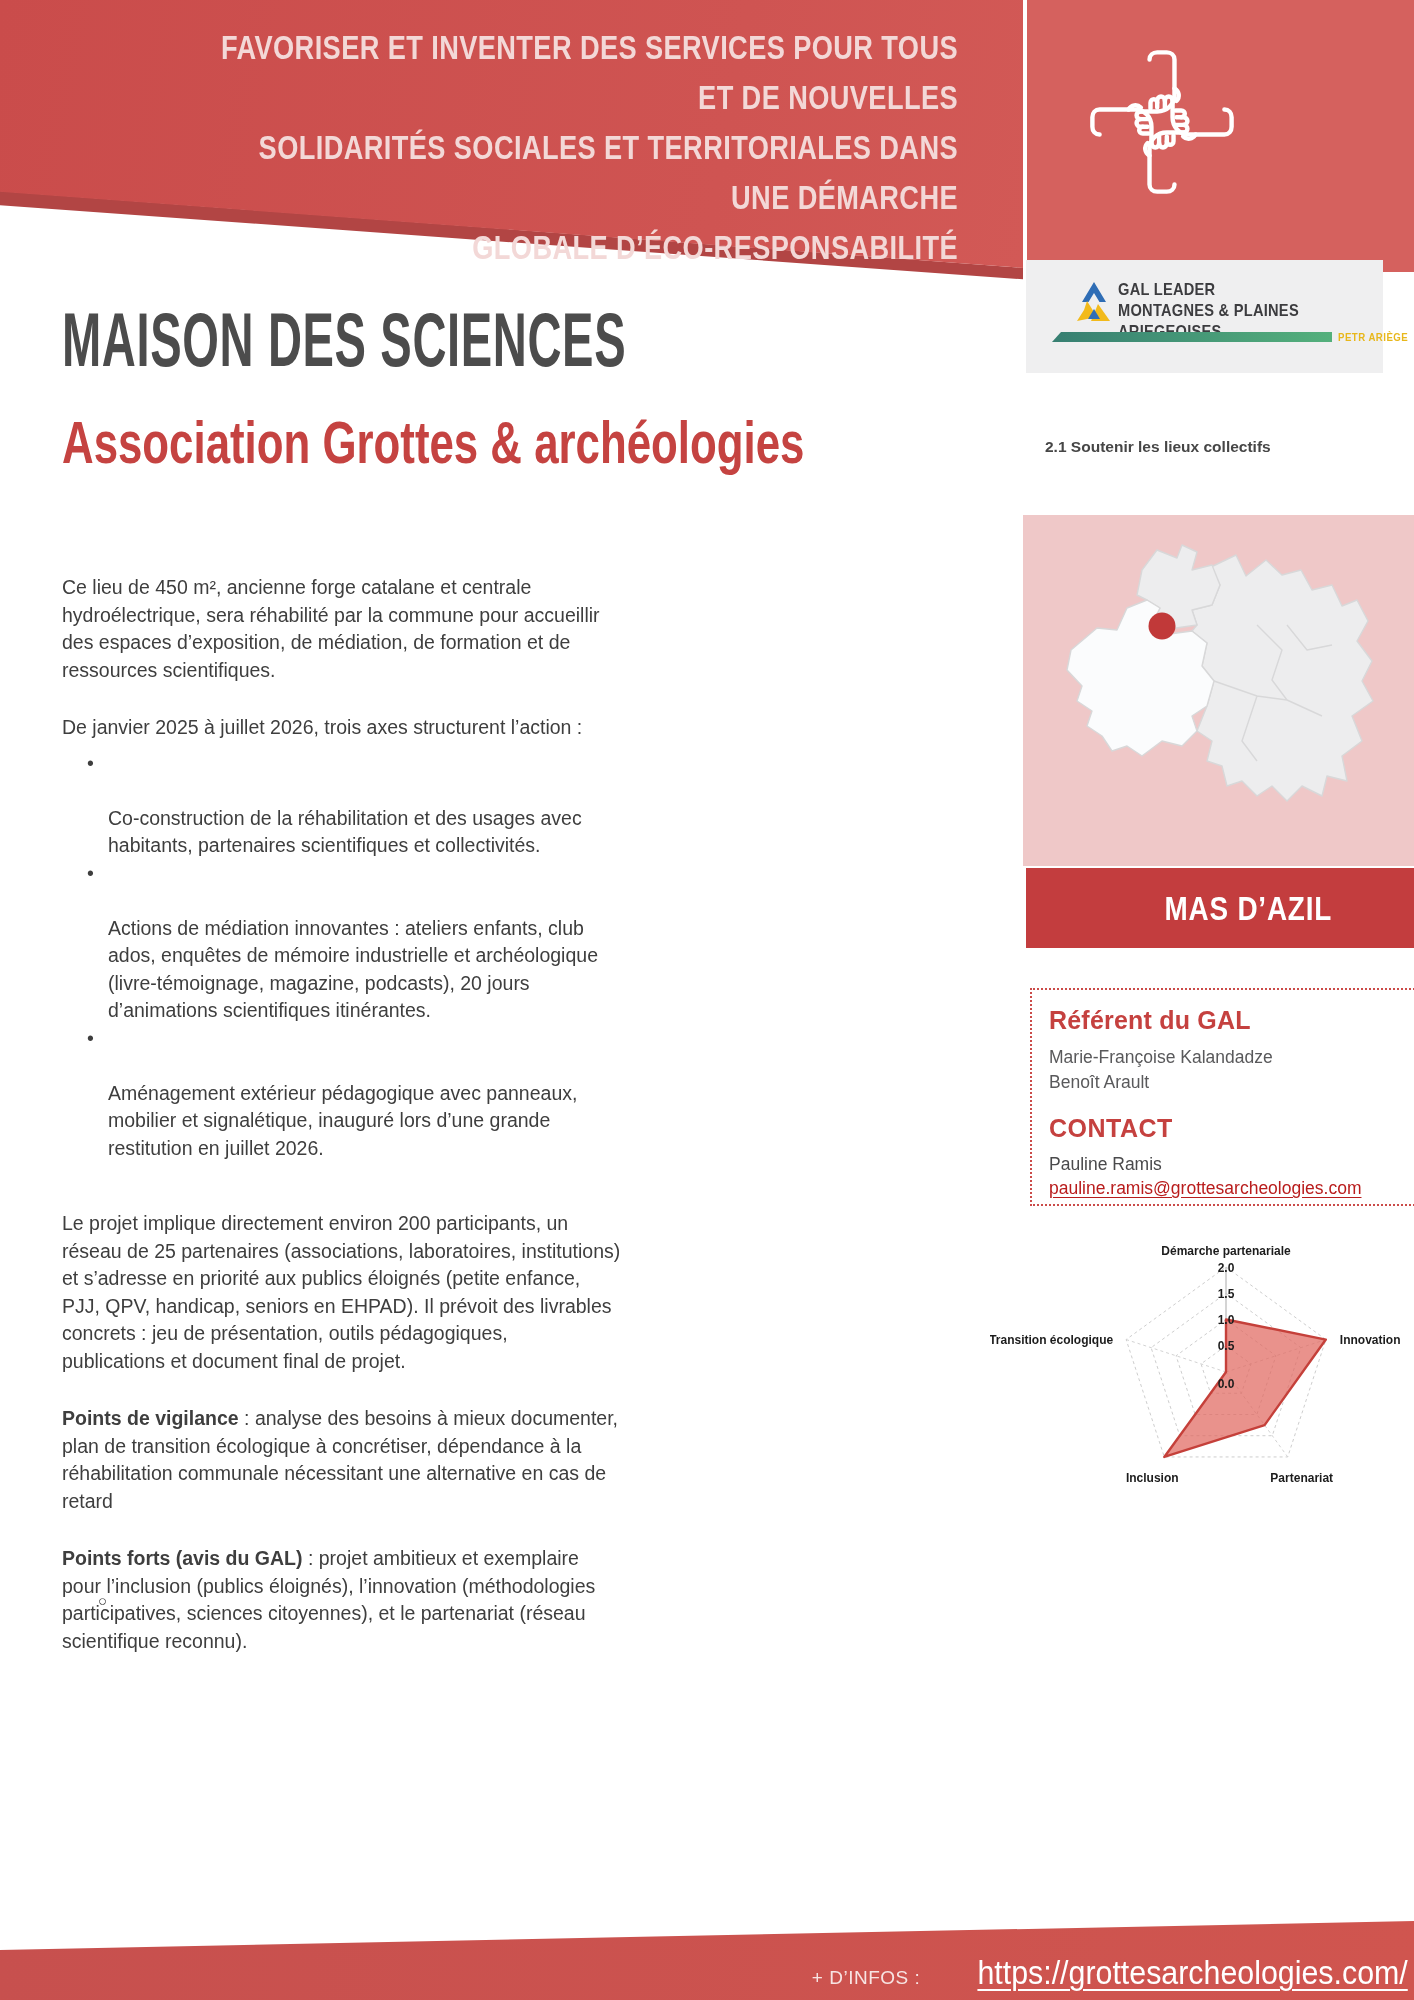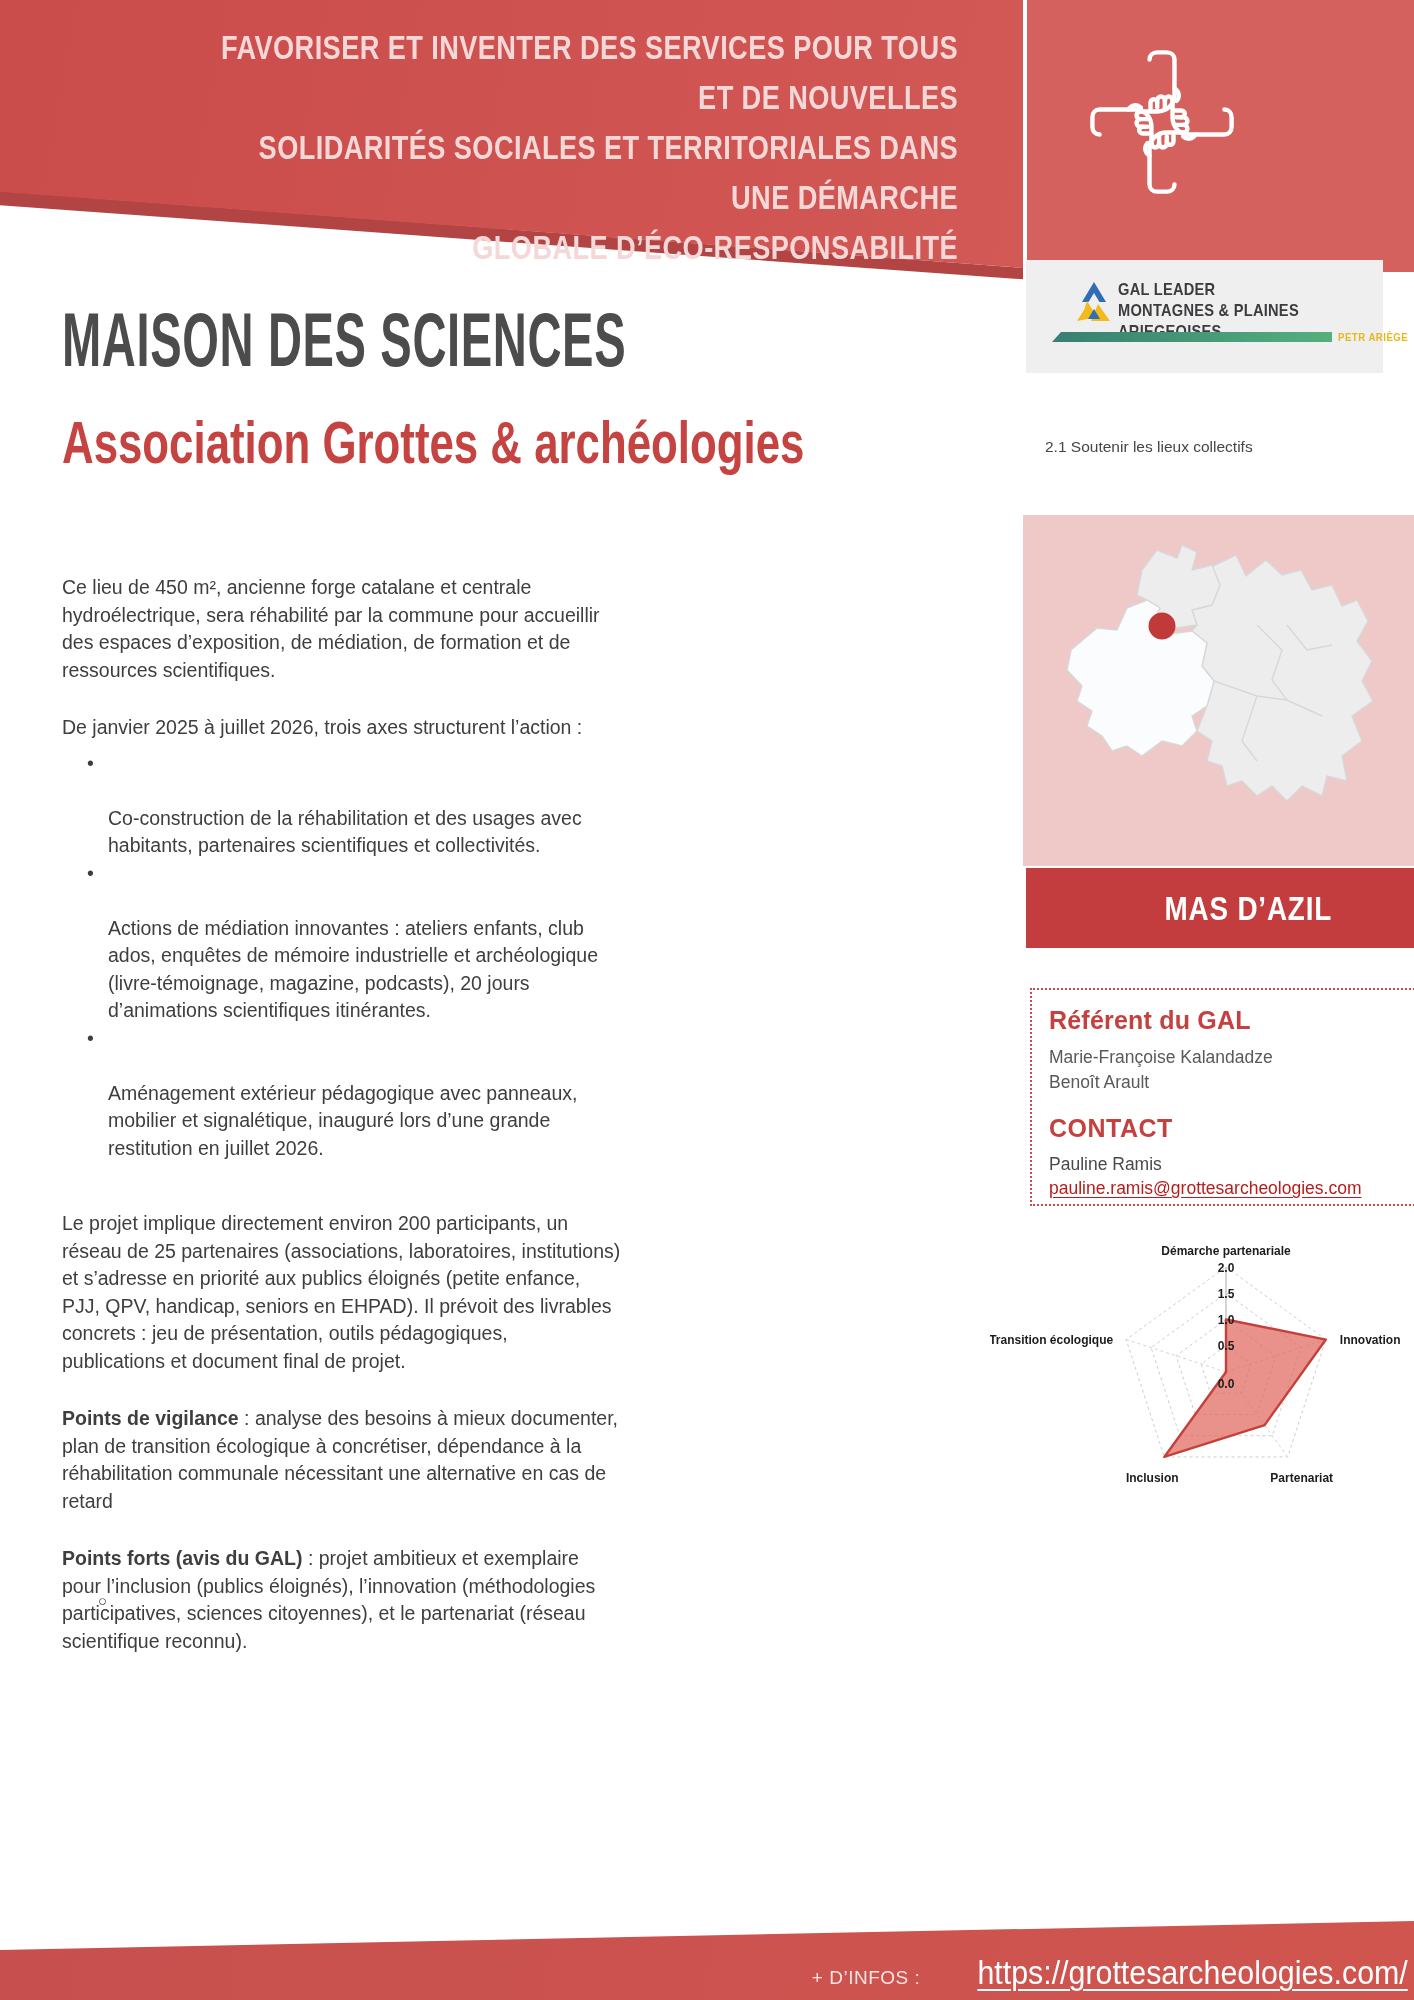--- a/index.html
+++ b/index.html
@@ -38,21 +38,21 @@
   .logo-lines{left:92px;top:19px;color:#3c3c3f;font-weight:700;
     font-size:17px;line-height:21px;transform:scaleX(0.86);transform-origin:top left;
     white-space:pre-line;letter-spacing:0.3px;}
   .logo-bar{left:26px;top:72px;width:280px;height:10px;
     background:linear-gradient(90deg,#377f72,#54b07c);
     clip-path:polygon(9px 0,100% 0,100% 100%,0 100%);}
   .logo-petr{left:312px;top:71px;color:#e8b71b;font-size:10.5px;font-weight:700;
     letter-spacing:0.5px;transform:scaleX(0.92);transform-origin:top left;white-space:nowrap;}
 
   
-  .program-label{left:1045px;top:438px;color:#464646;font-size:15.5px;font-weight:400;}
+  .program-label{left:1045px;top:438px;color:#464646;font-size:15.5px;font-weight:700;}
 
   
   .block-map{left:1023px;top:515px;width:391px;height:351px;background:#efc8c8;}
   .map-svg{left:18px;top:14px;}
 
   
   .block-location{left:1026px;top:868px;width:388px;height:80px;background:#c33d3e;
     display:flex;align-items:center;justify-content:center;padding-left:28px;}
   .location-text{color:#ffffff;font-size:34px;font-weight:700;letter-spacing:1px;
     transform:scaleX(0.82);}

